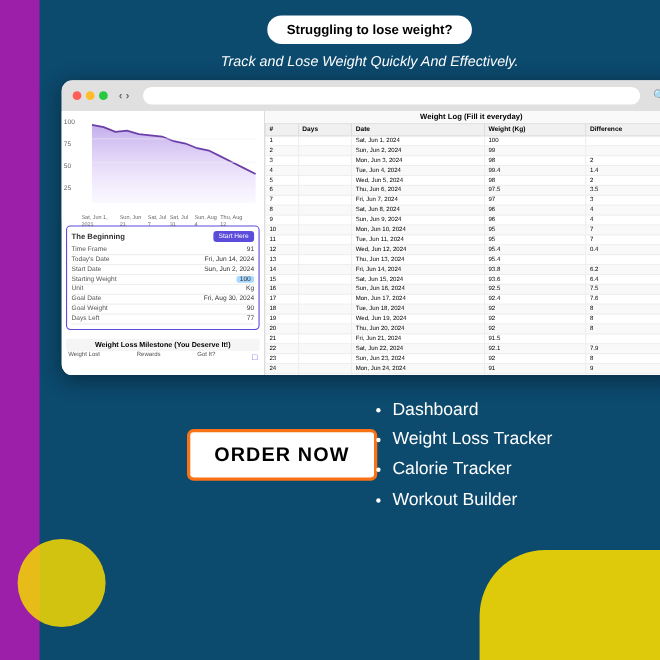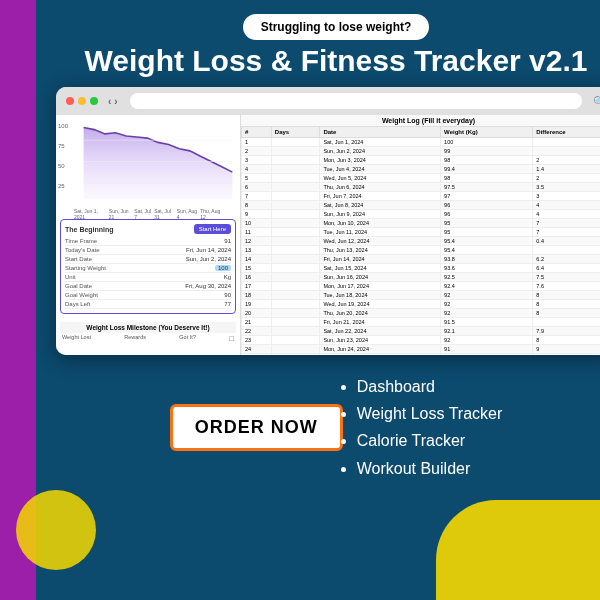--- a/index.html
+++ b/index.html
@@ -377,22 +377,22 @@
 
 <div class="main-container">
 
   <div class="yellow-accent"></div>
   <div class="yellow-left-accent"></div>
 
   <div class="content-wrapper">
 
     <div class="top-banner">Struggling to lose weight?</div>
 
-
-    <div class="main-title">Weight Loss &amp; Fitness Tracker v2.1</div>
+    <div class="subtitle">Track and Lose Weight Quickly And Effectively.</div>
+
 
     <div class="browser-mockup">
 
       <div class="browser-bar">
         <div class="browser-dots">
           <div class="dot dot-red"></div>
           <div class="dot dot-yellow"></div>
           <div class="dot dot-green"></div>
         </div>
         <div class="nav-btns">

